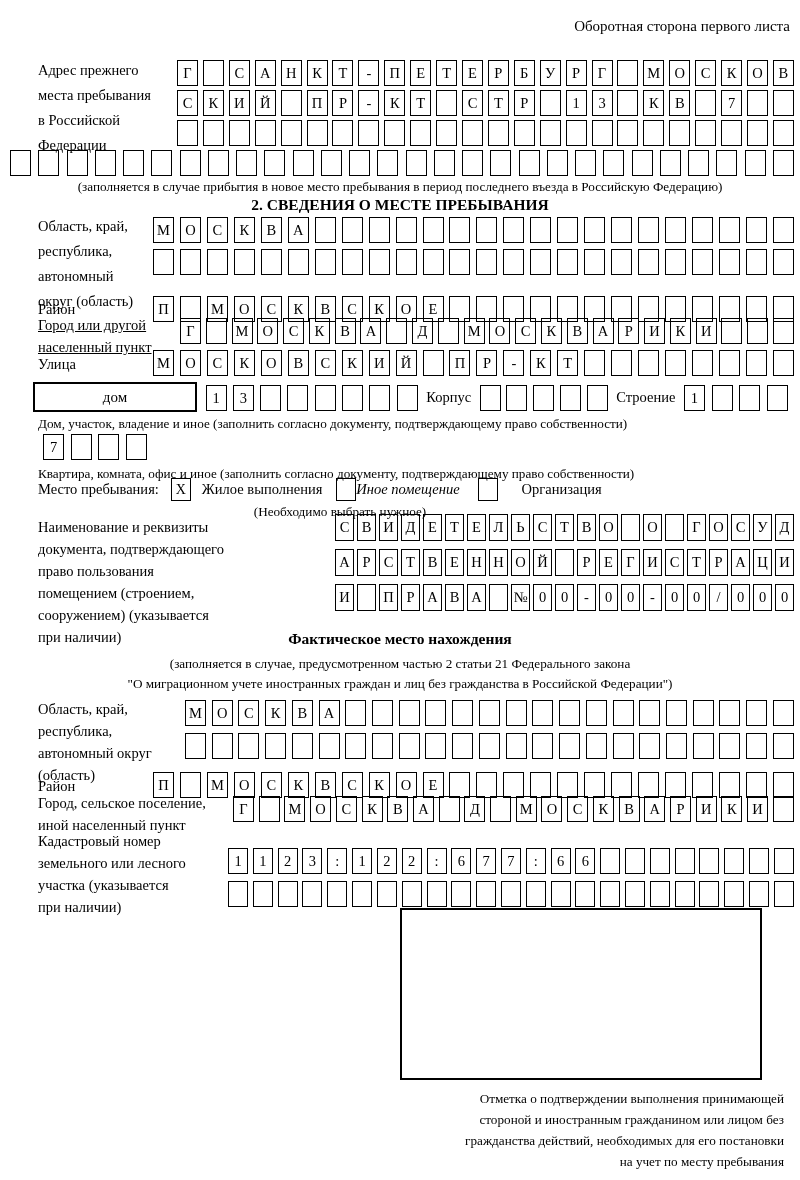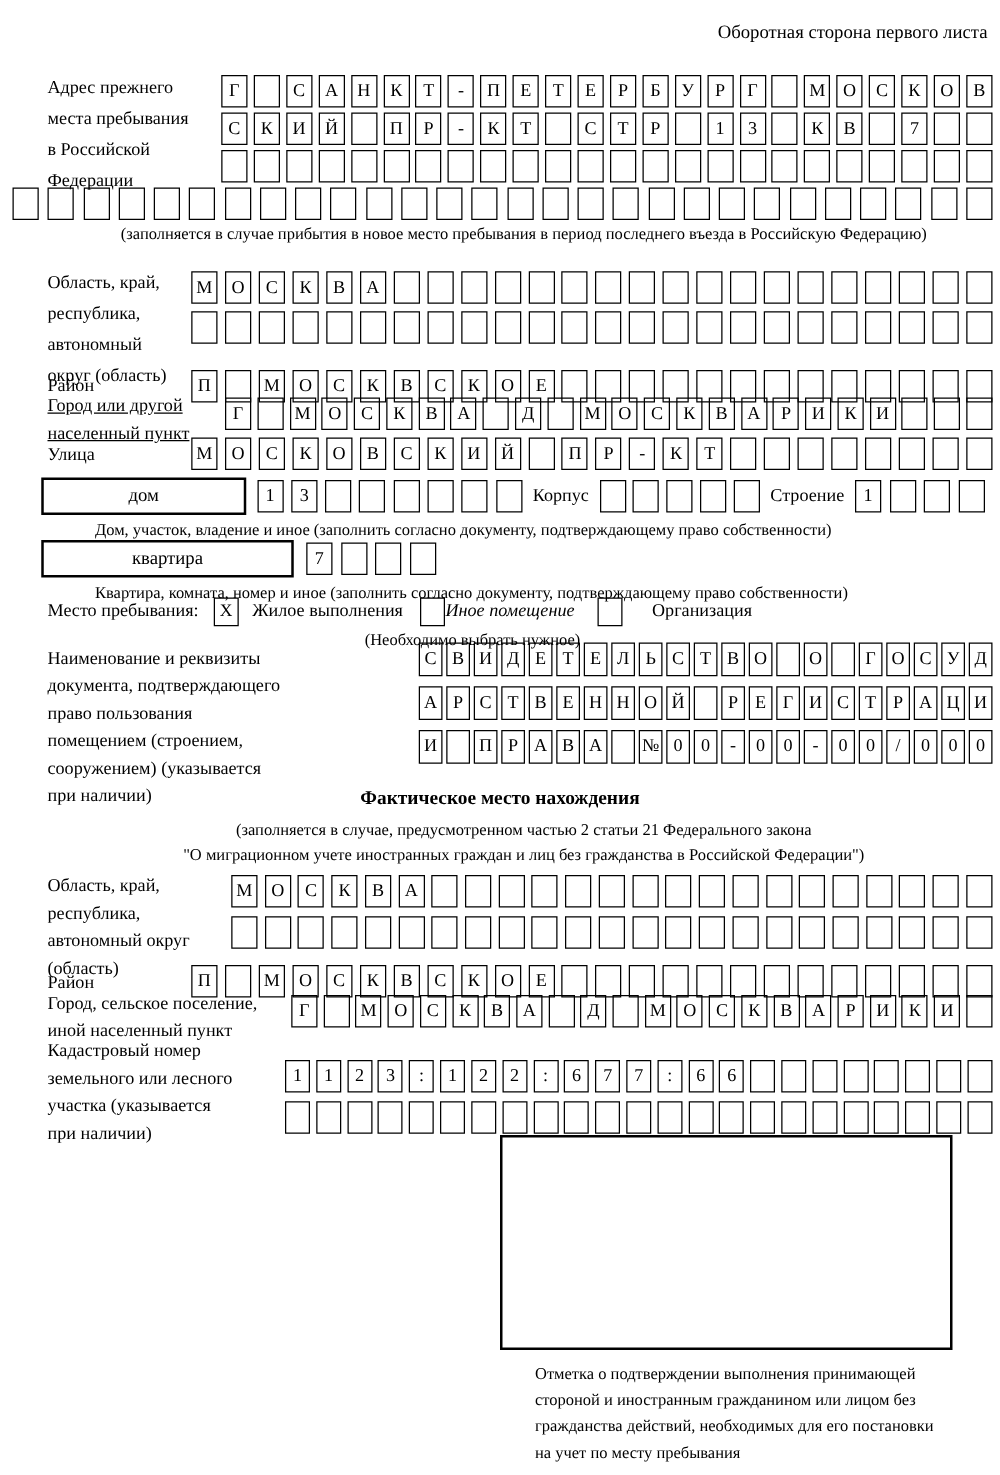--- a/index.html
+++ b/index.html
@@ -7,36 +7,36 @@
     position:relative; width:800px; height:1180px; margin:0 auto;
     background:#ffffff; color:#000;
     font-family:"Liberation Serif","DejaVu Serif",serif;
     overflow:hidden;
   }
   .abs { position:absolute; }
   .label { font-size:14.5px; line-height:25px; white-space:pre-line; }
   .lh22 { line-height:22px; }
   .header-note { font-size:15px; }
   .title { font-weight:bold; font-size:15.5px; text-align:center; left:0; right:0; }
-  .caption { font-size:13.2px; white-space:pre-line;padding-left:38px; }
+  .caption { font-size:13.2px; white-space:pre-line; }
   .center { text-align:center; left:0; right:0; }
   .cellrow { display:flex; justify-content:space-between; }
   .cell {
     flex:none; width:21px; height:26px; box-sizing:border-box;
     border:1.5px solid #000; text-align:center;
     font-size:14.5px; line-height:24px;
   }
   .doc-cells .cell { width:19px; height:27px; }
   .kad .cell { width:20px; }
   .widebox {
     flex:none; box-sizing:border-box; border:2px solid #000; height:30px;
     text-align:center; font-size:15px; line-height:27px;
   }
   .inline-label { font-size:14.5px; line-height:30px; white-space:nowrap; }
-  .dom-row { display:flex; justify-content:space-between; align-items:flex-start; }
+  .dom-row { display:flex; justify-content:space-between; align-items:center; }
   .dom-row .cellrow { margin-top:2px; }
   .kv-row { display:flex; align-items:flex-start; }
   .kv-row .cellrow { margin-left:10px; margin-top:2px; }
   .mesto-row { display:flex; align-items:center; font-size:14.5px; }
   .checkbox {
     flex:none; width:20px; height:23px; box-sizing:border-box;
     border:1.5px solid #000; text-align:center; font-size:14px; line-height:21px;
   }
   .stamp-box { border:2px solid #000; box-sizing:border-box; background:#fff; }
 </style>
@@ -154,20 +154,21 @@
       <div class="cell"></div>
       <div class="cell"></div>
       <div class="cell"></div>
       <div class="cell"></div>
       <div class="cell"></div>
       <div class="cell"></div>
       <div class="cell"></div>
     </div>
   <div class="abs caption center" style="top:179px;">(заполняется в случае прибытия в новое место пребывания в период последнего въезда в Российскую Федерацию)</div>
 
+  <div class="abs title" style="top:196px;">2. СВЕДЕНИЯ О МЕСТЕ ПРЕБЫВАНИЯ</div>
 
   <div class="abs label" style="top:214px; left:38px; width:125px;">Область, край,
 республика,
 автономный
 округ (область)</div>
   <div class="abs cellrow" style="top:217px; left:153px; right:6px;">
       <div class="cell">М</div>
       <div class="cell">О</div>
       <div class="cell">С</div>
       <div class="cell">К</div>
@@ -328,29 +329,28 @@
     <div class="cellrow" style="width:104px;">
         <div class="cell">1</div>
         <div class="cell"></div>
         <div class="cell"></div>
         <div class="cell"></div>
       </div>
   </div>
   <div class="abs caption" style="top:416px; left:38px;">Дом, участок, владение и иное (заполнить согласно документу, подтверждающему право собственности)</div>
 
   <div class="abs kv-row" style="top:432px; left:33px;">
-    <div class="widebox" style="width:202px;">квартира</div>
     <div class="cellrow" style="width:104px;">
         <div class="cell">7</div>
         <div class="cell"></div>
         <div class="cell"></div>
         <div class="cell"></div>
       </div>
   </div>
-  <div class="abs caption" style="top:466px; left:38px;">Квартира, комната, номер и иное (заполнить согласно документу, подтверждающему право собственности)</div>
+  <div class="abs caption" style="top:466px; left:38px;">Квартира, комната, офис и иное (заполнить согласно документу, подтверждающему право собственности)</div>
 
   <div class="abs mesto-row" style="top:478px; left:38px;">
     <span>Место пребывания:</span>
     <span class="checkbox" style="margin-left:12px;">X</span>
     <span style="margin-left:11px;">Жилое выполнения</span>
     <span class="checkbox" style="margin-left:14px;"></span>
     <span style="font-style:italic;">Иное помещение</span>
     <span class="checkbox" style="margin-left:18px;"></span>
     <span style="margin-left:24px;">Организация</span>
   </div>
@@ -595,18 +595,18 @@
       <div class="cell"></div>
       <div class="cell"></div>
       <div class="cell"></div>
       <div class="cell"></div>
       <div class="cell"></div>
       <div class="cell"></div>
       <div class="cell"></div>
     </div>
 
   <div class="abs stamp-box" style="top:908px; left:400px; width:362px; height:172px;"></div>
-  <div class="abs caption" style="top:1088px; left:390px; width:394px; text-align:left; line-height:21px;">Отметка о подтверждении выполнения принимающей
+  <div class="abs caption" style="top:1088px; left:390px; width:394px; text-align:right; line-height:21px;">Отметка о подтверждении выполнения принимающей
 стороной и иностранным гражданином или лицом без
 гражданства действий, необходимых для его постановки
 на учет по месту пребывания</div>
 
 </div>
 
 </body></html>

